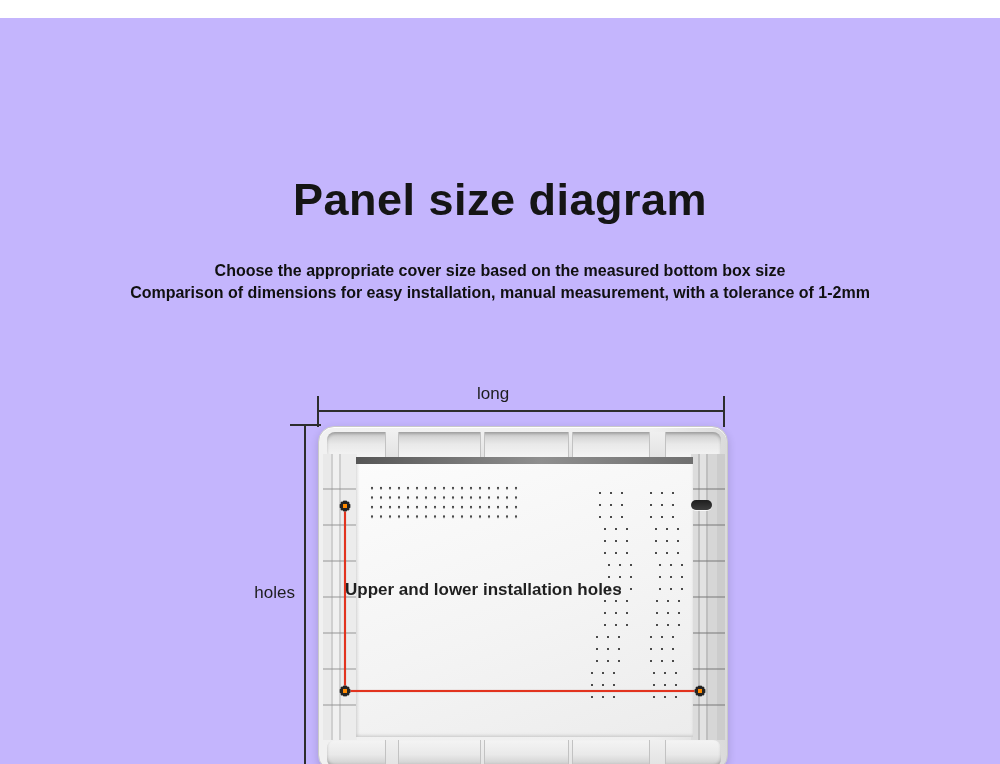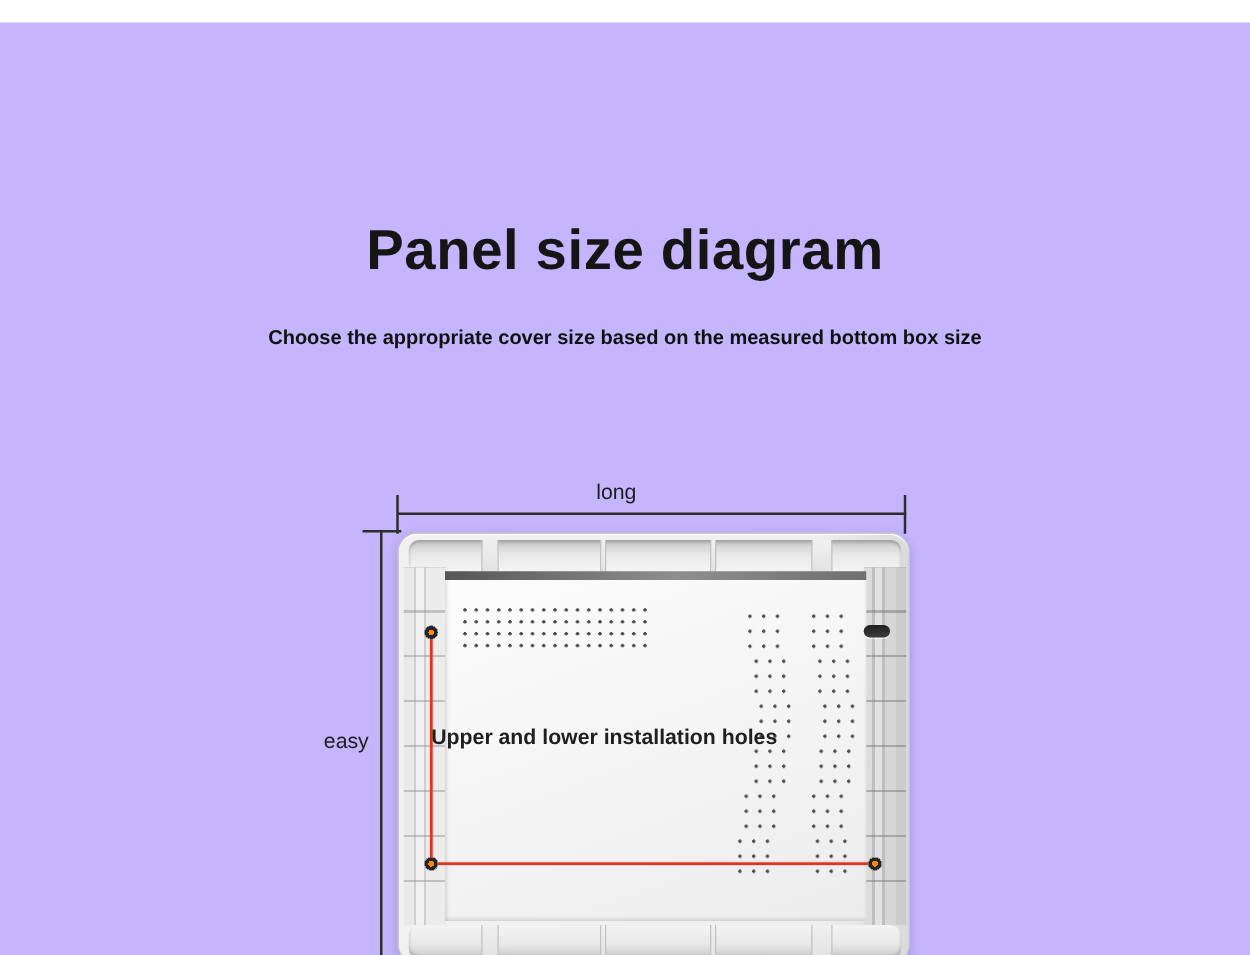--- a/index.html
+++ b/index.html
@@ -104,30 +104,31 @@
   .lbl-upper{left:26px;top:153px;}
   .lbl-side{left:82px;top:278px;}
 </style>
 </head>
 <body>
 
 <div id="stage">
 
   <div class="title">Panel size diagram</div>
   <div class="subtitle sub1">Choose the appropriate cover size based on the measured bottom box size</div>
+  <div class="subtitle sub2">Comparison of dimensions for easy installation, manual measurement, with a tolerance of 1-2mm</div>
 
   <div class="dim" style="left:318px;top:392px;width:407px;height:2px;"></div>
   <div class="dim" style="left:317px;top:378px;width:2px;height:31px;"></div>
   <div class="dim" style="left:723px;top:378px;width:2px;height:31px;"></div>
   <div class="dim-label" style="left:477px;top:366px;width:100px;text-align:left;">long</div>
 
   <div class="dim" style="left:304px;top:407px;width:2px;height:342px;"></div>
   <div class="dim" style="left:290px;top:406px;width:31px;height:2px;"></div>
   <div class="dim" style="left:290px;top:747px;width:31px;height:2px;"></div>
-  <div class="dim-label" style="left:245px;top:565px;width:50px;text-align:right;">easy</div>
+  <div class="dim-label" style="left:245px;top:565px;width:50px;text-align:right;">holes</div>
 
   <div class="panel">
 
     <div class="channel top">
       <div class="tab" style="left:58px;width:14px;"></div>
       <div class="tab" style="left:153px;width:5px;"></div>
       <div class="tab" style="left:241px;width:5px;"></div>
       <div class="tab" style="left:322px;width:17px;"></div>
     </div>
 

